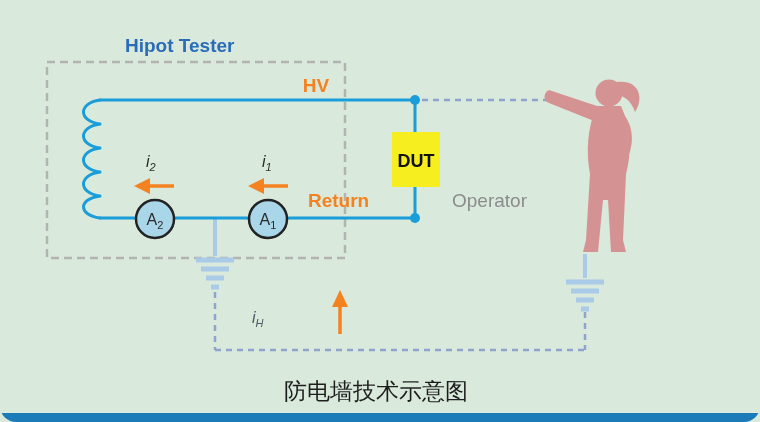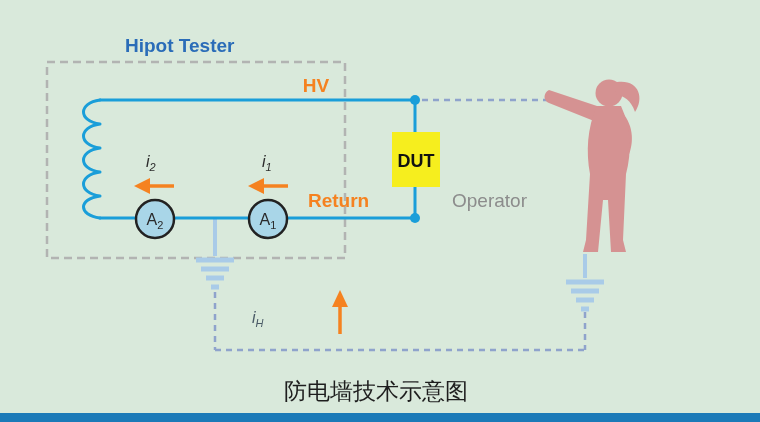--- a/index.html
+++ b/index.html
@@ -1,17 +1,17 @@
 <!DOCTYPE html>
 <html><head>
 <meta charset="utf-8">
 <style>
   html,body{margin:0;padding:0;background:#d9e9db;}
   .stage{position:relative;width:760px;height:422px;overflow:hidden;background:#d9e9db;
-         font-family:"Liberation Sans", sans-serif;}
+         font-family:"Liberation Sans", sans-serif;border-radius:16px;}
   svg{position:absolute;left:0;top:0;display:block;}
   text{font-family:"Liberation Sans", sans-serif;}
   .caption-text{font-family:"DejaVu Sans","Liberation Sans",sans-serif;}
 </style>
 </head>
 <body>
 
 <div class="stage">
 <svg width="760" height="422" viewBox="0 0 760 422">
 

